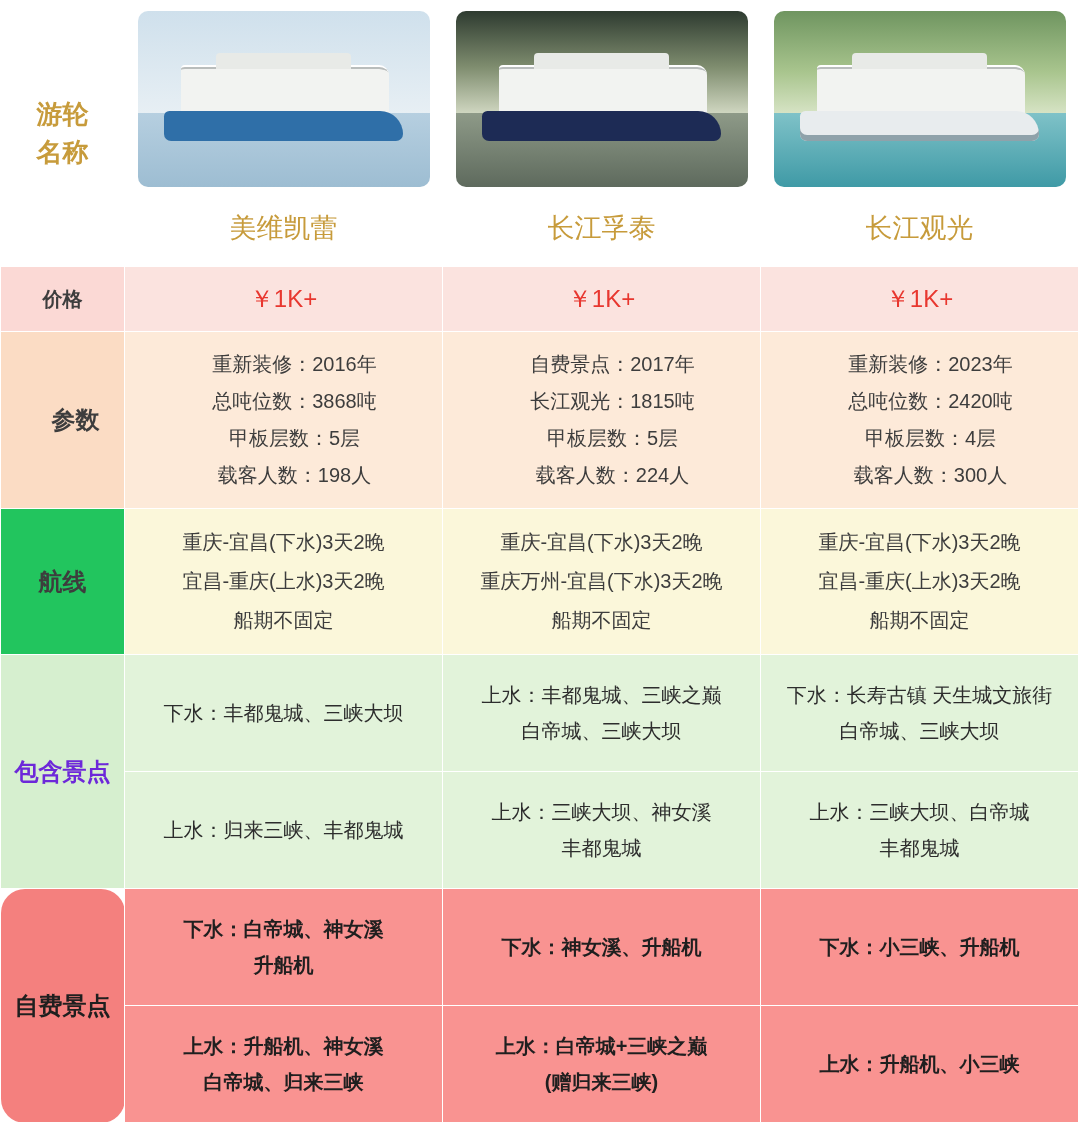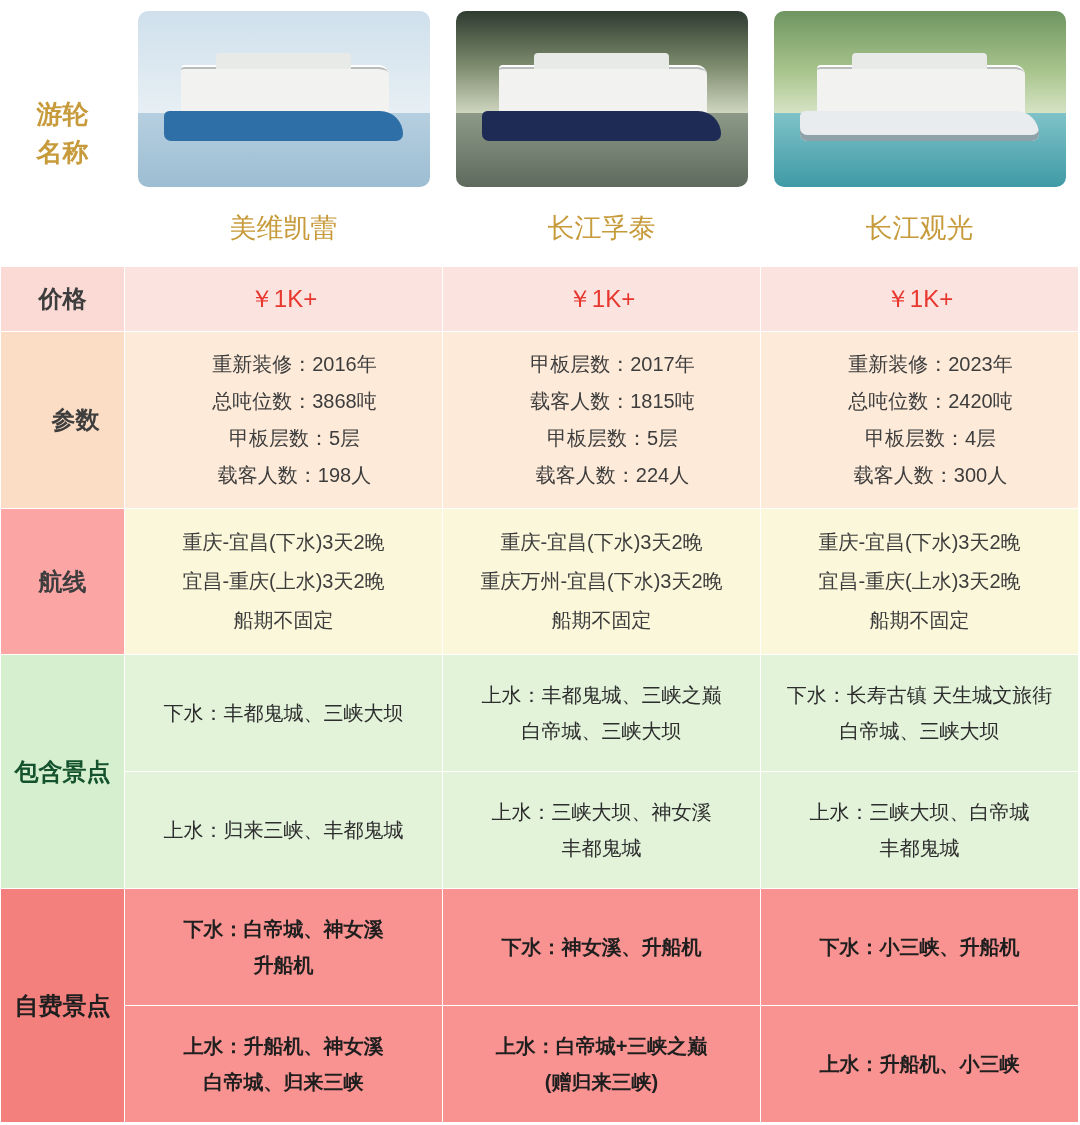--- a/index.html
+++ b/index.html
@@ -100,21 +100,21 @@
     color: #c79b3b;
     font-size: 27px;
     font-weight: normal;
     padding: 16px 0 20px 0;
   }
 
   
   .price-label {
     background: #fbd9d5;
     color: #3d3d3d;
-    font-size: 24px;
+    font-size: 20px;
     font-weight: bold;
   }
   .price-cell {
     background: #fbe3df;
     color: #e8372f;
     font-size: 24px;
     font-weight: normal;
     padding: 16px 0;
   }
 
@@ -130,54 +130,55 @@
     background: #fdead9;
     color: #3d3d3d;
     font-size: 20px;
     line-height: 1.85;
     text-align: left;
     padding: 14px 0 14px 22px;
   }
 
   
   .route-label {
-    background: #fca5a5;
+    background: #22c55e;
     color: #3d3d3d;
     font-size: 24px;
     font-weight: bold;
   }
   .route-cell {
     background: #fbf7da;
     color: #3d3d3d;
     font-size: 20px;
     line-height: 1.95;
     padding: 14px 15px;
   }
 
   
   .inc-label {
     background: #d6efcf;
-    color: #14532d;
+    color: #6d28d9;
     font-size: 24px;
     font-weight: bold;
   }
   .inc-cell {
     background: #e2f3da;
     color: #2d2d2d;
     font-size: 20px;
     line-height: 1.8;
     padding: 22px 8px;
   }
 
   
   .paid-label {
     background: #f4807e;
     color: #1f1f1f;
     font-size: 24px;
     font-weight: bold;
+    border-radius: 24px;
   }
   .paid-cell {
     background: #f99391;
     color: #1f1f1f;
     font-size: 20px;
     font-weight: bold;
     line-height: 1.8;
     padding: 22px 8px;
   }
   .nowrap { white-space: nowrap; }
@@ -243,22 +244,22 @@
 
   <tr>
     <td class="param-label">参数</td>
     <td class="param-cell">
       <div>重新装修：2016年</div>
       <div>总吨位数：3868吨</div>
       <div>甲板层数：5层</div>
       <div>载客人数：198人</div>
     </td>
     <td class="param-cell">
-      <div>甲板层数：2017年</div>
-      <div>载客人数：1815吨</div>
+      <div>自费景点：2017年</div>
+      <div>长江观光：1815吨</div>
       <div>甲板层数：5层</div>
       <div>载客人数：224人</div>
     </td>
     <td class="param-cell">
       <div>重新装修：2023年</div>
       <div>总吨位数：2420吨</div>
       <div>甲板层数：4层</div>
       <div>载客人数：300人</div>
     </td>
   </tr>

